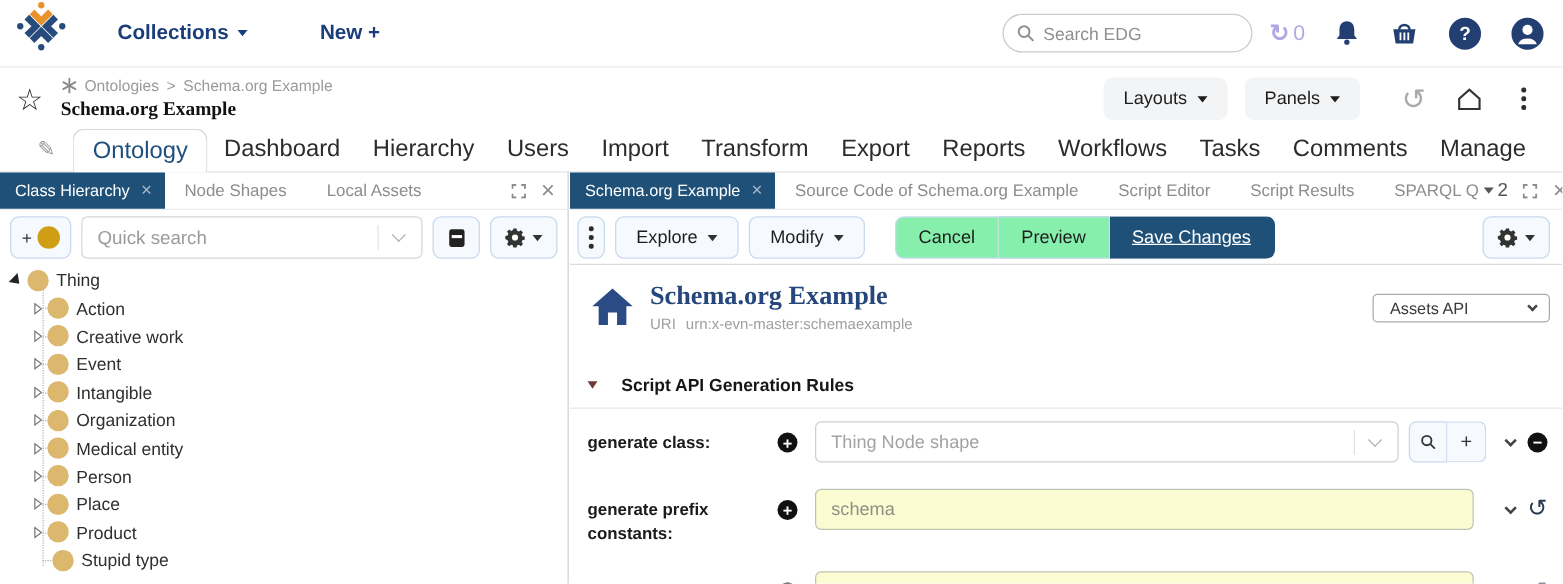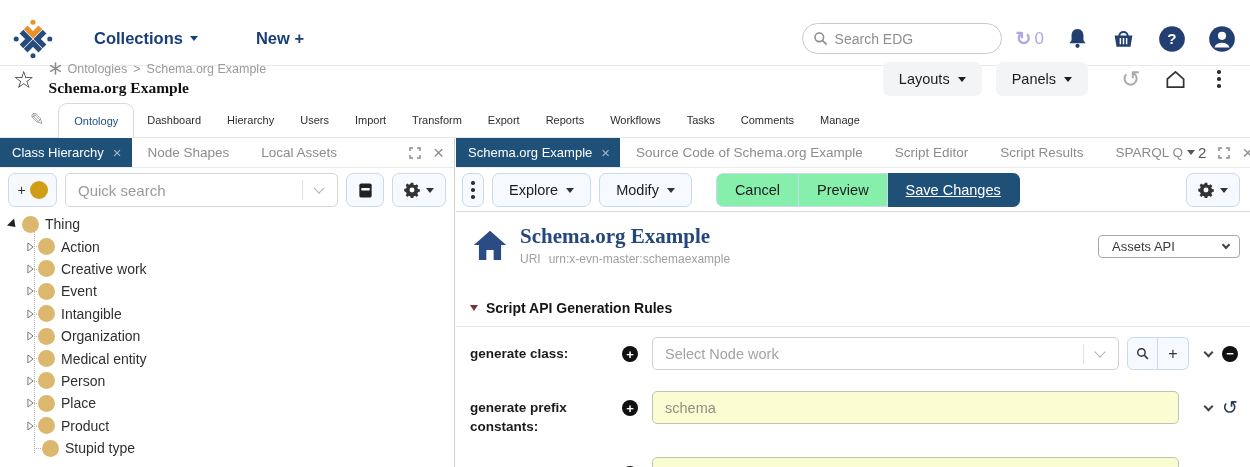--- a/index.html
+++ b/index.html
@@ -2,21 +2,21 @@
 <html><head>
 <meta charset="utf-8">
 <style>
   * { box-sizing: border-box; margin: 0; padding: 0; }
   html,body { background:#fff; }
   #app {
     position: relative; width: 1250px; height: 467px; background:#fff;
     font-family: "Liberation Sans", sans-serif; color:#2e2e2e; overflow:hidden;
   }
   
-  .topbar { position:absolute; top:12px; left:0; right:0; height:54px; border-bottom:1px solid #e9e9e9; display:flex; align-items:center; }
+  .topbar { position:absolute; top:0; left:0; right:0; height:54px; border-bottom:1px solid #e9e9e9; display:flex; }
   .logo { margin:0 0 0 12px; width:42px; height:42px; }
   .brandnav { display:flex; align-items:center; gap:58px; margin-left:40px; font-weight:bold; font-size:16.5px; color:#1b3e7a; }
   .brandnav .navitem { display:flex; align-items:center; gap:7px; cursor:pointer; }
   .caret-down { width:0; height:0; border-left:4px solid transparent; border-right:4px solid transparent; border-top:5px solid currentColor; display:inline-block; }
   .top-right { margin-left:auto; display:flex; align-items:center; margin-right:14px; }
   .search-pill { width:200px; height:31px; border:1px solid #c9c9c9; border-radius:16px; display:flex; align-items:center; padding:0 10px; background:#fff; }
   .search-pill input { border:none; outline:none; font-size:14px; color:#444; width:150px; margin-left:7px; font-family:Liberation Sans, sans-serif; background:transparent; }
   .search-pill input::placeholder { color:#8f8f8f; }
   .refresh-wrap { display:flex; align-items:center; gap:3px; margin-left:14px; color:#b3a6e3; font-size:17px; }
   .refresh-glyph { font-size:19px; font-weight:bold; }
@@ -30,21 +30,21 @@
   .crumb-right { margin-left:auto; display:flex; align-items:center; margin-right:16px; gap:14px; }
   .flatbtn { background:#f3f4f6; border-radius:7px; height:34px; padding:0 16px; display:flex; align-items:center; gap:8px; font-size:14.5px; color:#1d1d1d; cursor:pointer; }
   .icon-plain { display:flex; align-items:center; justify-content:center; width:30px; height:30px; cursor:pointer; }
   .undo-gray { font-size:23px; color:#a9a9a9; line-height:1; }
   .kdots { display:flex; flex-direction:column; align-items:center; }
   .kdots span { width:3.5px; height:3.5px; border-radius:50%; background:#2e2e2e; margin:1.8px 0; }
   
   .maintabs { position:absolute; top:103px; left:0; right:0; height:35px; display:flex; align-items:flex-end; border-bottom:1px solid #e4e4e4; }
   .pencil { font-size:17px; color:#999; margin:0 14px 7px 30px; }
   .mtabs { display:flex; align-items:flex-end; }
-  .mtab { padding:0 13px; font-size:11px; color:#2c2c2c; height:34px; display:flex; align-items:center; cursor:pointer; white-space:nowrap; }
+  .mtab { padding:0 13px; font-size:19px; color:#2c2c2c; height:34px; display:flex; align-items:center; cursor:pointer; white-space:nowrap; }
   .mtab.active { border:1px solid #d9d9d9; border-bottom:none; border-radius:9px 9px 0 0; background:#fff; color:#1f4f7c; margin-bottom:-1px; height:35px; padding:0 15px; }
   
   .workspace { position:absolute; top:138px; left:0; right:0; bottom:0; }
   .leftpanel { position:absolute; left:0; top:0; bottom:0; width:455px; border-right:1px solid #cfcfcf; }
   .rightpanel { position:absolute; left:456px; top:0; bottom:0; right:0; }
   .ptabbar { height:30px; display:flex; align-items:stretch; border-bottom:1px solid #ececec; }
   .ptab { display:flex; align-items:center; padding:0 16px; font-size:13.5px; color:#8c8c8c; cursor:pointer; white-space:nowrap; }
   .ptab.active { background:#1f5078; color:#fff; padding:0 10px 0 12px; font-size:13px; }
   .ptab .tab-x { margin-left:9px; color:#a7b6c8; font-size:15px; line-height:1; }
   .ptab-icons { margin-left:auto; display:flex; align-items:center; gap:12px; padding-right:10px; color:#8c8c8c; }
@@ -86,21 +86,21 @@
   .class-dot { width:17px; height:17px; border-radius:50%; background:#dcb76e; margin-right:6px; flex:none; z-index:1; }
   
   .content { position:relative; padding:0 10px 0 14px; }
   .chead { display:flex; margin-top:12px; }
   .home-big { margin-top:2px; }
   .chead-text { margin-left:10px; }
   .ctitle { font-family:"Liberation Serif", serif; font-weight:bold; font-size:21px; color:#26477c; }
   .uri-line { font-size:12px; color:#a0a0a0; margin-top:3px; display:flex; gap:8px; }
   .view-select { position:absolute; right:10px; top:11px; width:142px; height:23px; border:1px solid #a9a9a9; border-radius:4px; display:flex; align-items:center; font-size:13px; color:#3a3a3a; padding-left:13px; cursor:pointer; background:#fff; }
   .view-select .chev { border-color:#444; margin:-3px 10px 0 auto; width:6px; height:6px; border-width:0 2px 2px 0; border-style:solid; }
-  .section-head { display:flex; align-items:center; gap:8px; margin-top:34px; font-size:14px; font-weight:bold; color:#161616; cursor:pointer; }
+  .section-head { display:flex; align-items:center; gap:19px; margin-top:34px; font-size:14px; font-weight:bold; color:#161616; cursor:pointer; }
   .sec-tri { width:0; height:0; border-left:4.5px solid transparent; border-right:4.5px solid transparent; border-top:6px solid #6e3a3a; }
   .rules { border-top:1px solid #e8e8e8; margin:10px -10px 0 -14px; padding:10px 10px 0 14px; }
   .frow { display:flex; align-items:flex-start; margin-bottom:21px; }
   .flabel { width:152px; font-size:13.5px; font-weight:bold; color:#1b1b1b; line-height:19px; padding-top:7px; flex:none; }
   .add-circle, .min-circle { width:16px; height:16px; border-radius:50%; background:#111; color:#fff; display:flex; align-items:center; justify-content:center; font-size:13px; font-weight:bold; line-height:1; flex:none; cursor:pointer; }
   .add-circle { margin:9px 14px 0 0; }
   .fselect { width:467px; height:33px; border:1px solid #cfcfcf; border-radius:5px; display:flex; align-items:center; background:#fff; cursor:pointer; }
   .fselect .ph { font-size:14.5px; color:#a3a3a3; padding-left:12px; flex:1; }
   .fselect .qs-div { margin-right:0; }
   .mini-group { display:flex; margin-left:8px; }
@@ -465,21 +465,21 @@
           <span class="sec-tri"></span>
           <span>Script API Generation Rules</span>
         </div>
 
         <div class="rules">
 
           <div class="frow">
             <div class="flabel">generate class:</div>
             <div class="add-circle">+</div>
             <div class="fselect">
-              <span class="ph">Select Node work</span>
+              <span class="ph">Thing Node shape</span>
               <span class="qs-div"></span>
               <span class="chev"></span>
             </div>
             <div class="mini-group">
               <div class="mbtn">
                 <svg width="13" height="13" viewBox="0 0 16 16" fill="none" stroke="#333" stroke-width="1.8">
                   <circle cx="6.7" cy="6.7" r="4.6"></circle>
                     <line x1="10.3" y1="10.3" x2="14.6" y2="14.6"></line>
                 </svg>
               </div>

